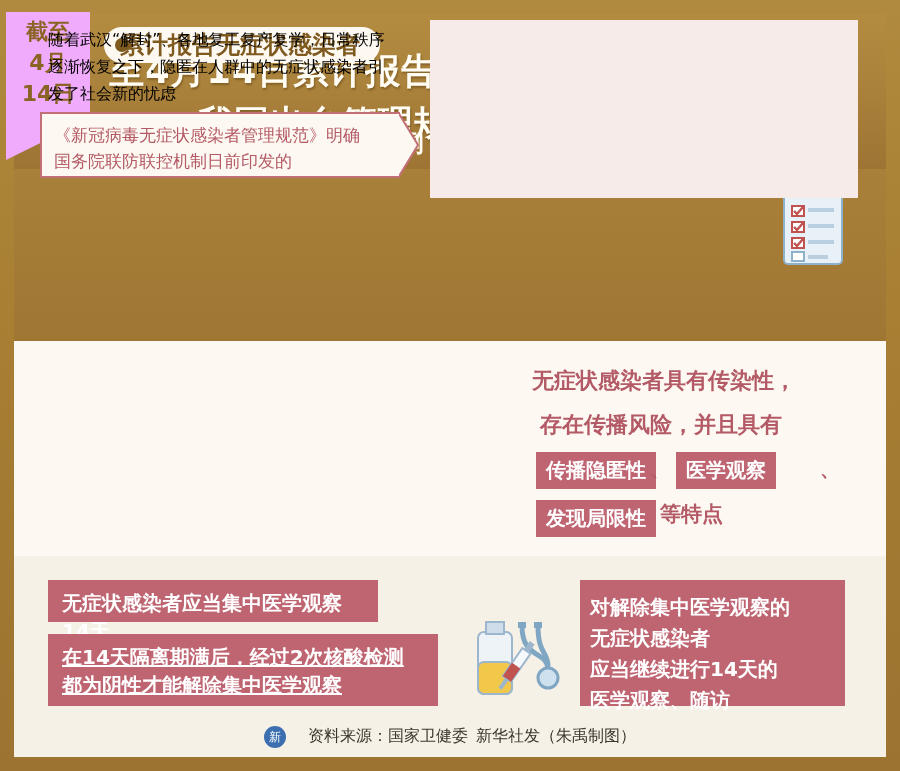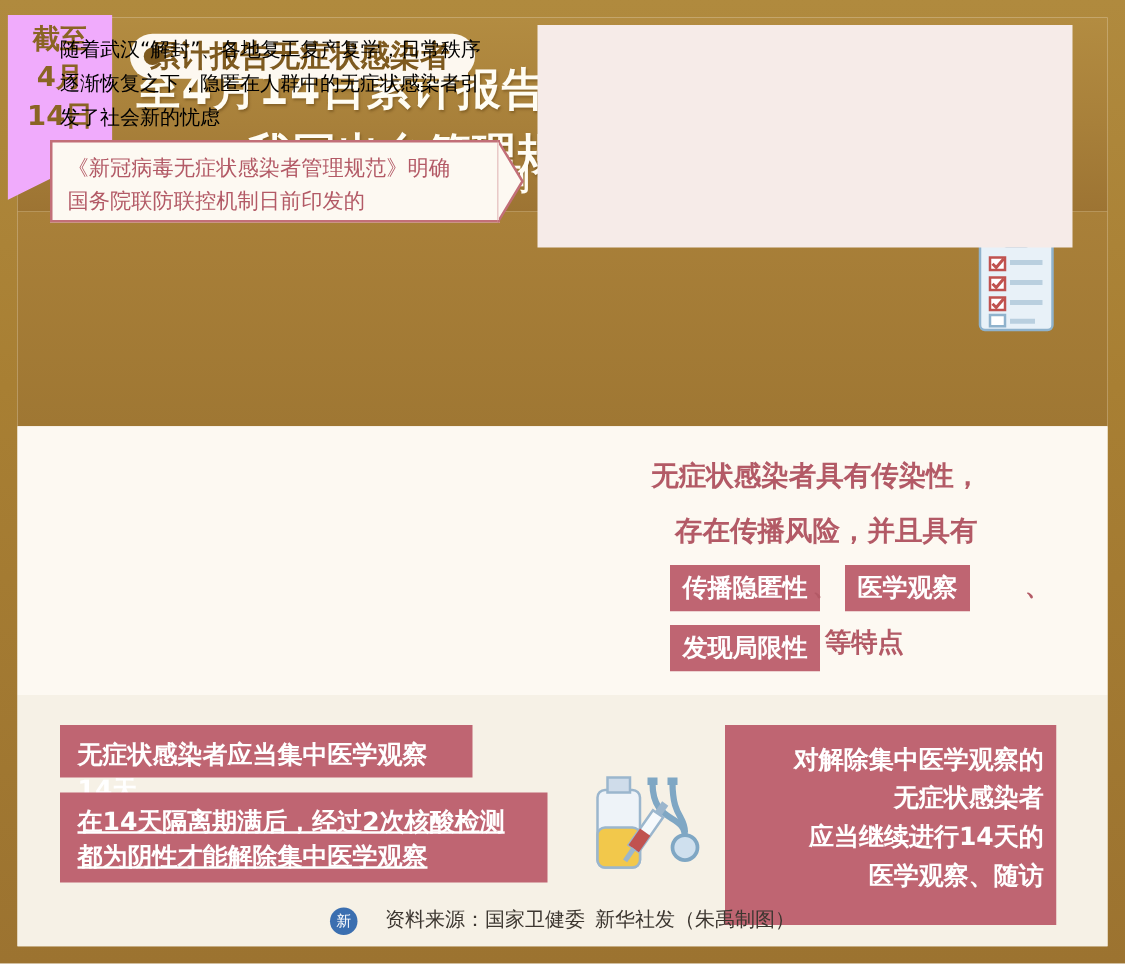--- a/index.html
+++ b/index.html
@@ -191,21 +191,21 @@
     background: #f6ebe8;
   }
   .mr-line {
     position: absolute;
     color: #b35a66;
     font-size: 22px;
     font-weight: bold;
     white-space: nowrap;
     font-family: "DejaVu Sans", sans-serif;
   }
-  .mr-line.a { left: 521px; top: 366px; }
+  .mr-line.a { left: 532px; top: 366px; }
   .mr-line.b { left: 540px; top: 410px; }
   .tag {
     position: absolute;
     background: #bf6572;
     color: #fff;
     font-size: 20px;
     font-weight: bold;
     padding: 5px 10px;
     white-space: nowrap;
     font-family: "DejaVu Sans", sans-serif;
@@ -246,22 +246,22 @@
     font-size: 20px;
     font-weight: bold;
     box-sizing: border-box;
     padding: 9px 14px;
     line-height: 28px;
     font-family: "DejaVu Sans", sans-serif;
   }
   .bbox.b1 { left: 48px; top: 580px; width: 330px; height: 42px; }
   .bbox.b2 { left: 48px; top: 634px; width: 390px; height: 72px; text-decoration: underline; }
   .bbox.b3 {
-    left: 580px; top: 580px; width: 265px; height: 160px;
-    text-align: right;
+    left: 580px; top: 580px; width: 265px; height: 126px;
+    text-align: left;
     padding: 12px 10px;
     line-height: 31px;
   }
   .bottle-icon {
     position: absolute;
     left: 462px; top: 604px;
     width: 110px; height: 100px;
   }
 
   

